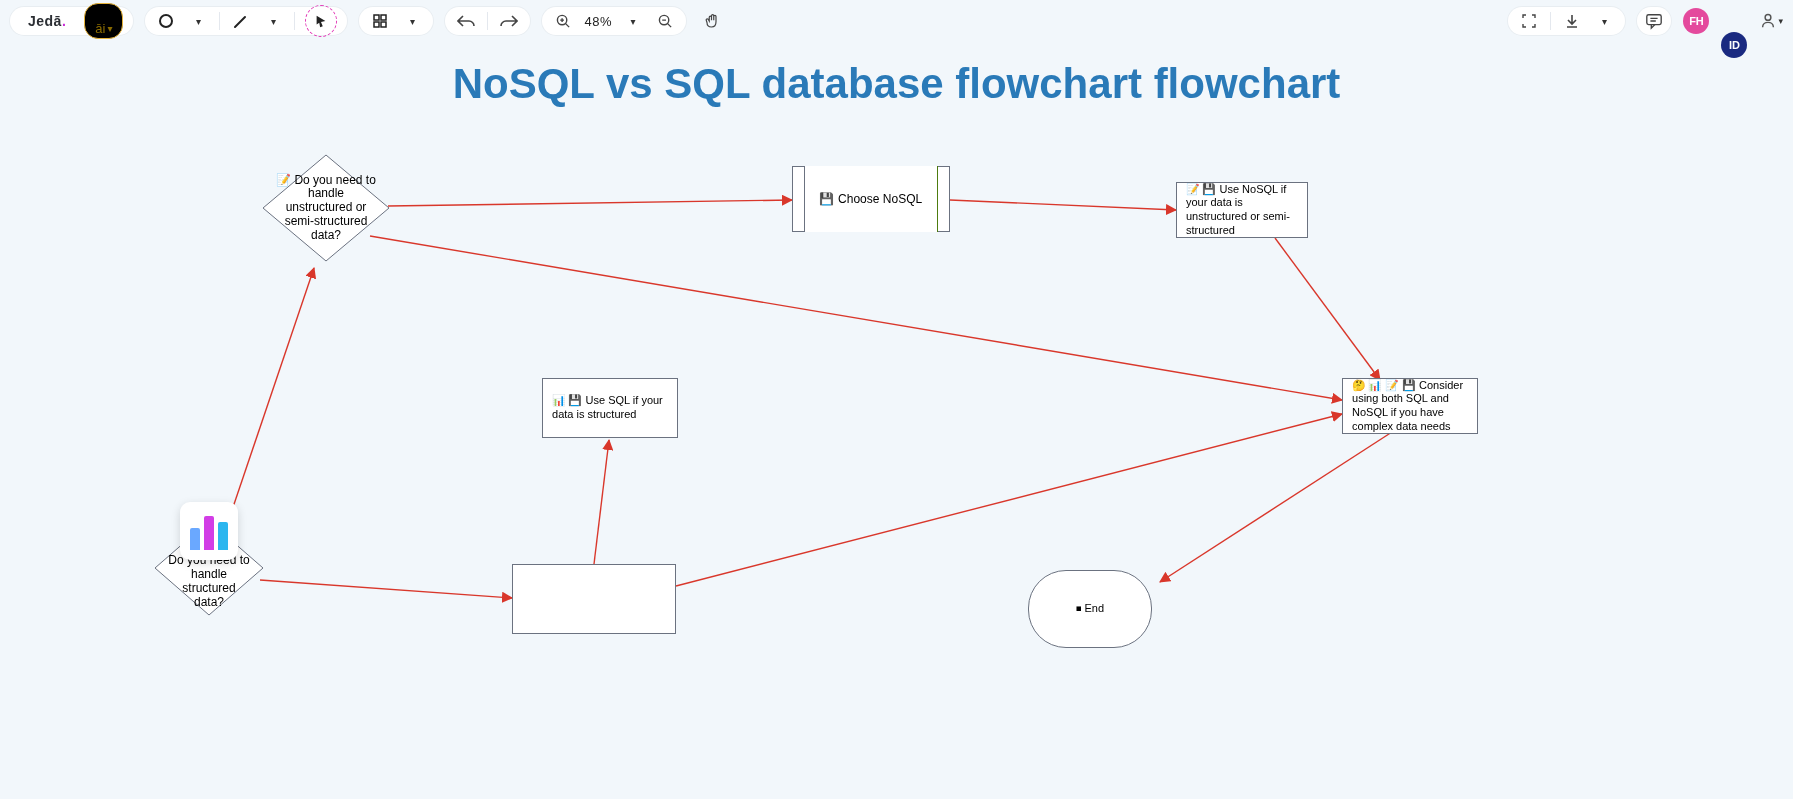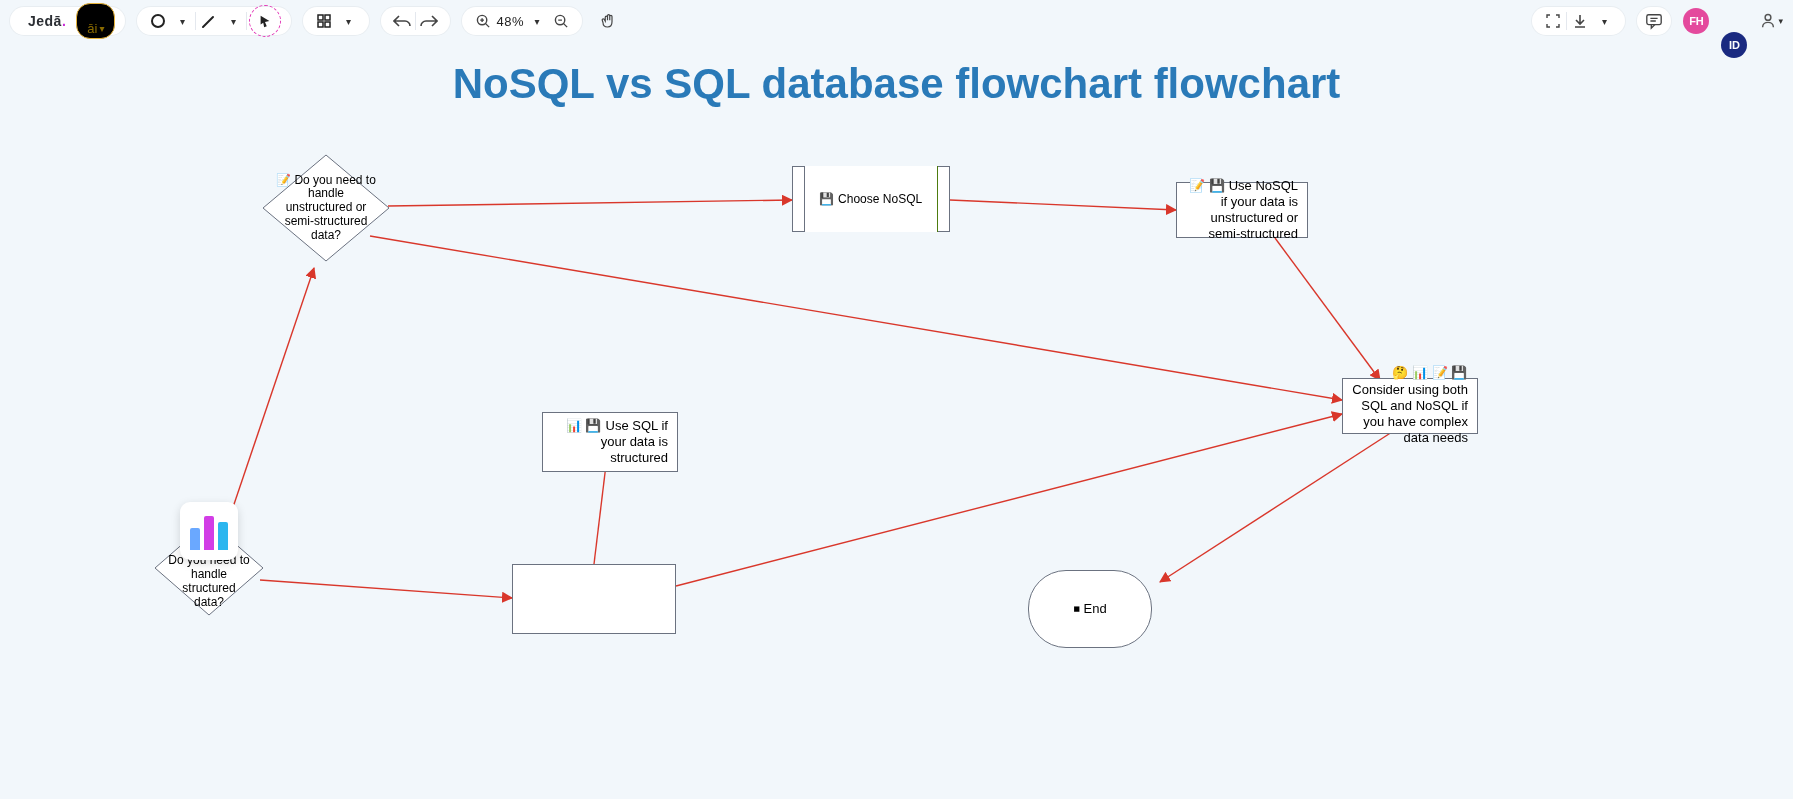--- a/index.html
+++ b/index.html
@@ -16,21 +16,21 @@
     height: 30px;
     display: flex; align-items: center; gap: 12px;
     font-size: 14px; color: #222;
   }
   .tb-group {
     background: #fff;
     border-radius: 16px;
     height: 28px;
     display: inline-flex; align-items: center;
     padding: 0 10px;
-    gap: 2px;
+    gap: 10px;
     box-shadow: 0 0 0 1px rgba(0,0,0,0.04);
   }
   .tb-btn {
     display: inline-flex; align-items: center; justify-content: center;
     min-width: 22px; height: 22px;
     cursor: pointer;
     color: #333;
   }
   .tb-sep { width: 1px; height: 18px; background: #e4e8ee; }
   .logo {
@@ -72,23 +72,23 @@
     top: 60px; left: 0; right: 0;
     text-align: center;
     font-size: 42px;
     font-weight: 600;
     color: #2a7ab8;
   }
   .node {
     position: absolute;
     background: #fff;
     border: 1px solid #6b7280;
-    font-size: 13px;
+    font-size: 11px;
     line-height: 1.25;
-    text-align: right;
+    text-align: left;
     display: flex; align-items: center; justify-content: center;
     padding: 6px;
     pointer-events: auto;
   }
   .node .txt { max-width: 95%; }
   .process { }
   .predefined {
     position: absolute;
     pointer-events: auto;
   }
@@ -323,21 +323,21 @@
   </div>
 
   <div class="predefined" style="left:512px; top:564px; width:164px; height:70px;">
     <div class="outer"></div>
   </div>
 
   <div class="node process" style="left:1176px; top:182px; width:132px; height:56px;">
     <span class="txt">📝 💾 Use NoSQL if your data is unstructured or semi-structured</span>
   </div>
 
-  <div class="node process" style="left:542px; top:378px; width:136px; height:60px;margin-top:34px;">
+  <div class="node process" style="left:542px; top:378px; width:136px; height:60px;">
     <span class="txt">📊 💾 Use SQL if your data is structured</span>
   </div>
 
   <div class="node process" style="left:1342px; top:378px; width:136px; height:56px;">
     <span class="txt">🤔 📊 📝 💾 Consider using both SQL and NoSQL if you have complex data needs</span>
   </div>
 
   <div class="node terminator" style="left:1028px; top:570px; width:124px; height:78px;">
     <span class="txt">⏹ End</span>
   </div>

